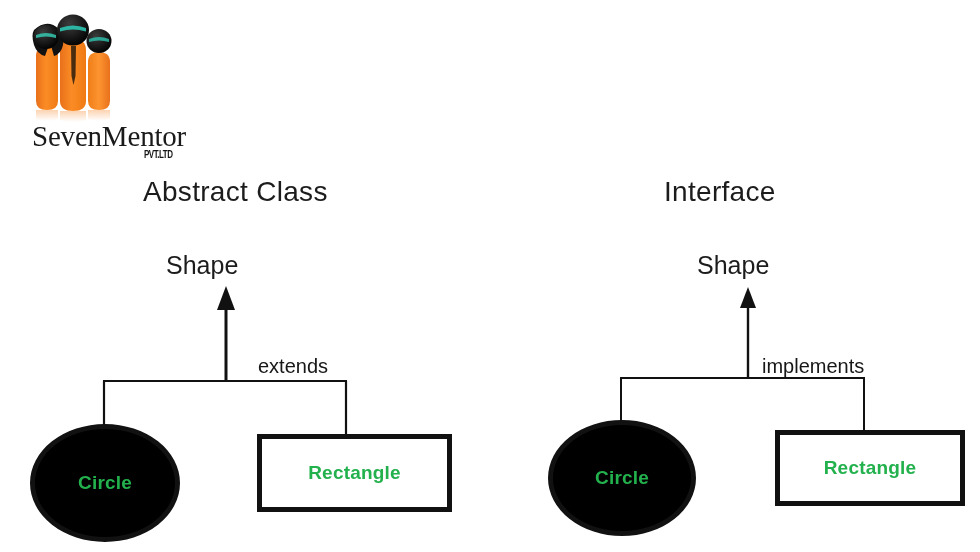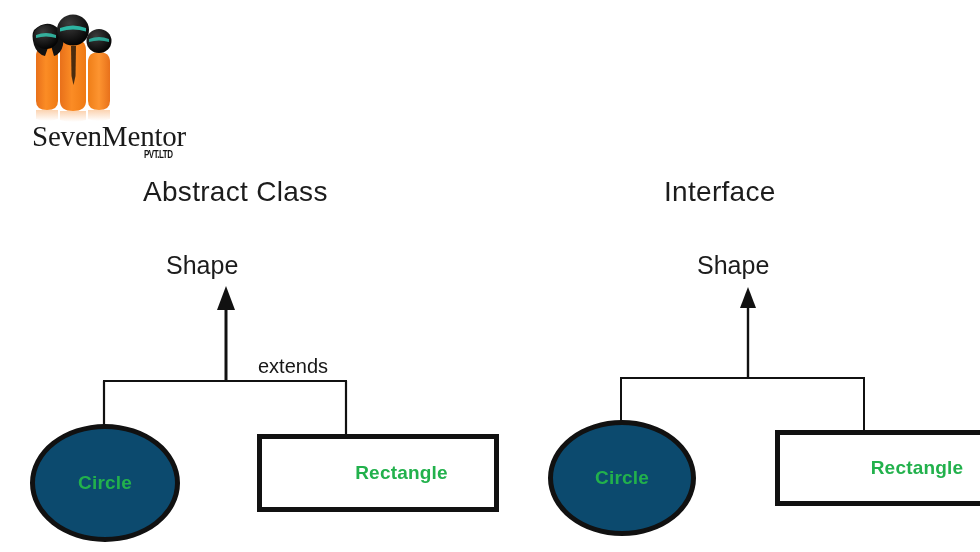--- a/index.html
+++ b/index.html
@@ -105,36 +105,35 @@
     width: 980px;
     height: 552px;
     pointer-events: none;
   }
 
   
   .leaf-ellipse {
     position: absolute;
     border: 5px solid #111111;
     border-radius: 50%;
-    background: #0c4a6e;
+    background: #000000;
     display: flex;
     align-items: center;
     justify-content: center;
   }
   .ellipse-left  { left: 30px;  top: 424px; width: 140px; height: 108px; }
   .ellipse-right { left: 548px; top: 420px; width: 138px; height: 106px; }
 
   .leaf-rect {
     position: absolute;
     border: 5px solid #111111;
     background: #ffffff;
     display: flex;
     align-items: center;
     justify-content: center;
-    padding-left: 47px;
   }
   .rect-left  { left: 257px; top: 434px; width: 185px; height: 68px; }
   .rect-right { left: 775px; top: 430px; width: 180px; height: 66px; }
 
   .leaf-label {
     font-size: 19px;
     font-weight: bold;
     color: #22b14c;
     letter-spacing: 0.2px;
     white-space: nowrap;
@@ -196,20 +195,21 @@
     <div class="logo-sub">PVT.LTD</div>
   </div>
 
   <div class="section-title title-abstract">Abstract Class</div>
   <div class="section-title title-interface">Interface</div>
 
   <div class="node-root root-left">Shape</div>
   <div class="node-root root-right">Shape</div>
 
   <div class="edge-label label-extends">extends</div>
+  <div class="edge-label label-implements">implements</div>
 
   <svg class="connectors" viewBox="0 0 980 552">
 
     <line x1="226" y1="380" x2="226" y2="302" stroke="#111111" stroke-width="3"></line>
     <polygon points="226,286 235,310 217,310" fill="#111111"></polygon>
 
     <line x1="103" y1="381" x2="347" y2="381" stroke="#111111" stroke-width="2.2"></line>
 
     <line x1="104" y1="381" x2="104" y2="432" stroke="#111111" stroke-width="2.2"></line>
 

